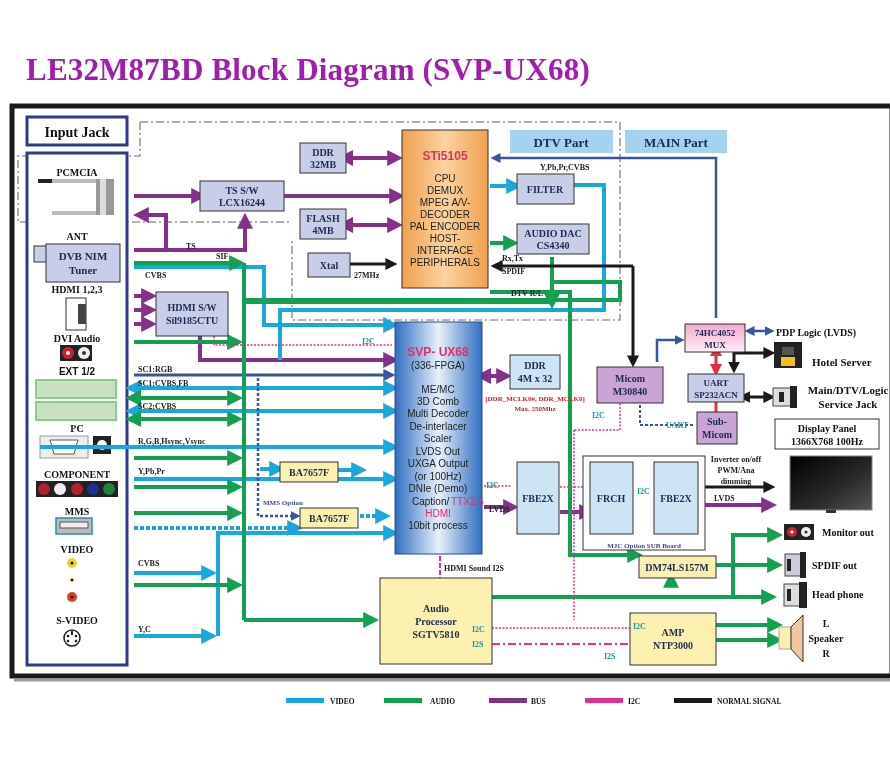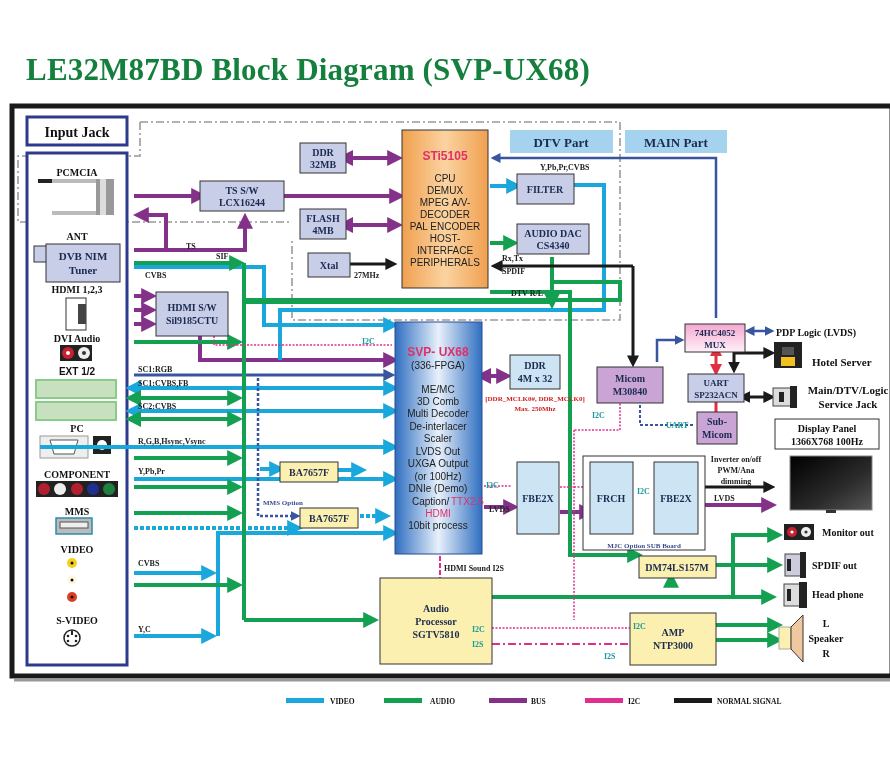--- a/index.html
+++ b/index.html
@@ -1,17 +1,17 @@
 <!DOCTYPE html>
 <html><head>
 <meta charset="utf-8">
 <style>
   html, body { margin:0; padding:0; background:#ffffff; }
   body { width:890px; height:761px; position:relative; overflow:hidden; font-family:"Liberation Serif", serif; }
-  .title { position:absolute; left:26px; top:52px; font-size:31px; font-weight:bold; color:#15803d; letter-spacing:0.2px; white-space:nowrap; }
+  .title { position:absolute; left:26px; top:52px; font-size:31px; font-weight:bold; color:#a21caf; letter-spacing:0.2px; white-space:nowrap; }
   svg.diagram { position:absolute; left:0; top:0; }
   svg text { font-family:"Liberation Serif", serif; font-weight:bold; }
   .sans { font-family:"Liberation Sans", sans-serif; font-weight:normal; }
 </style>
 </head>
 <body>
 
 <div class="title">LE32M87BD Block Diagram (SVP-UX68)</div>
 
 <svg class="diagram" width="890" height="761" viewBox="0 0 890 761" xmlns="http://www.w3.org/2000/svg">

